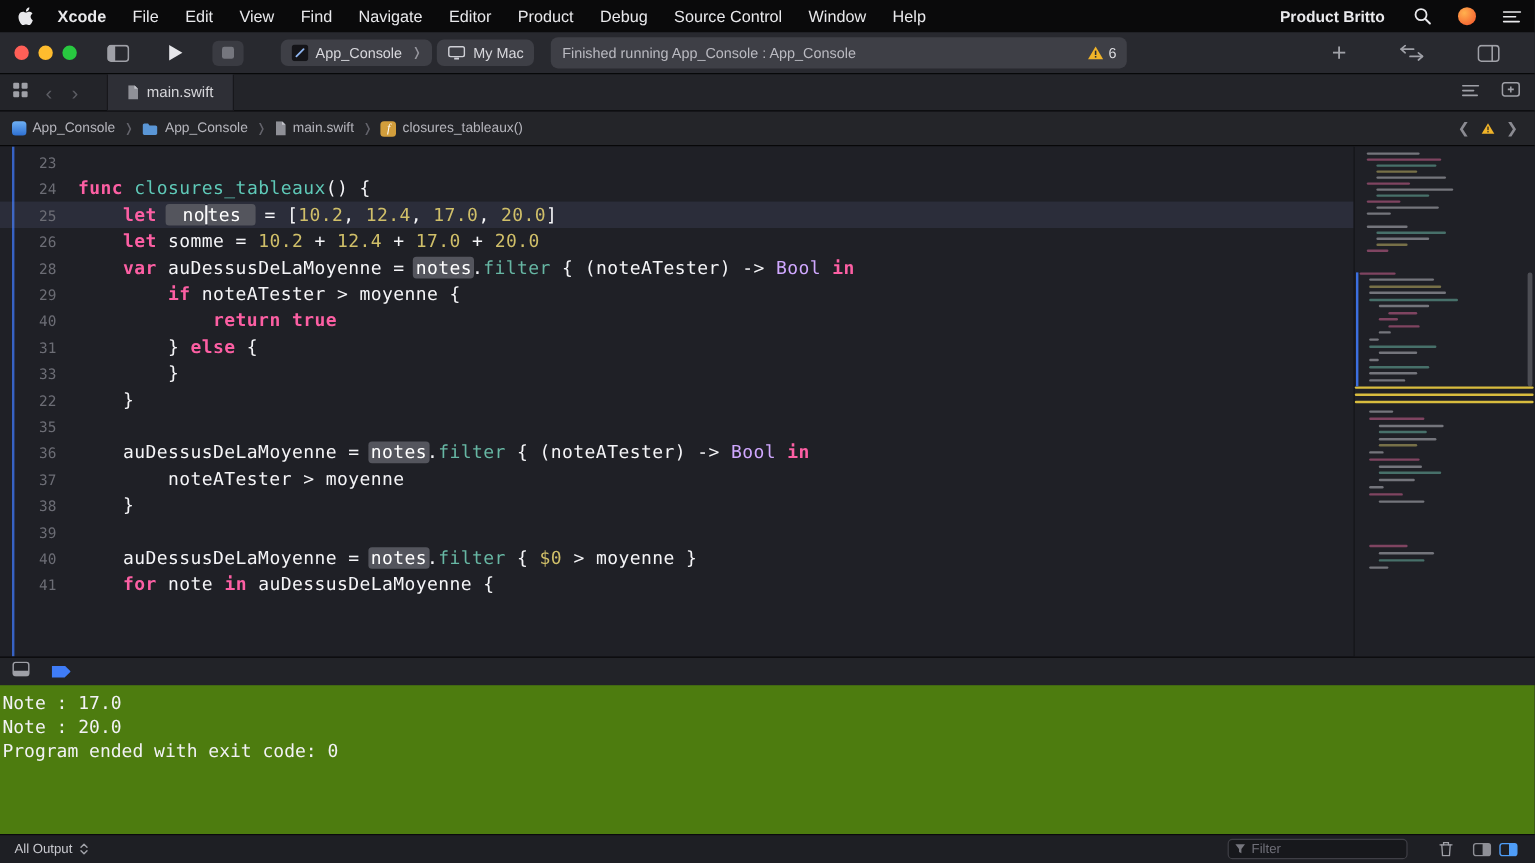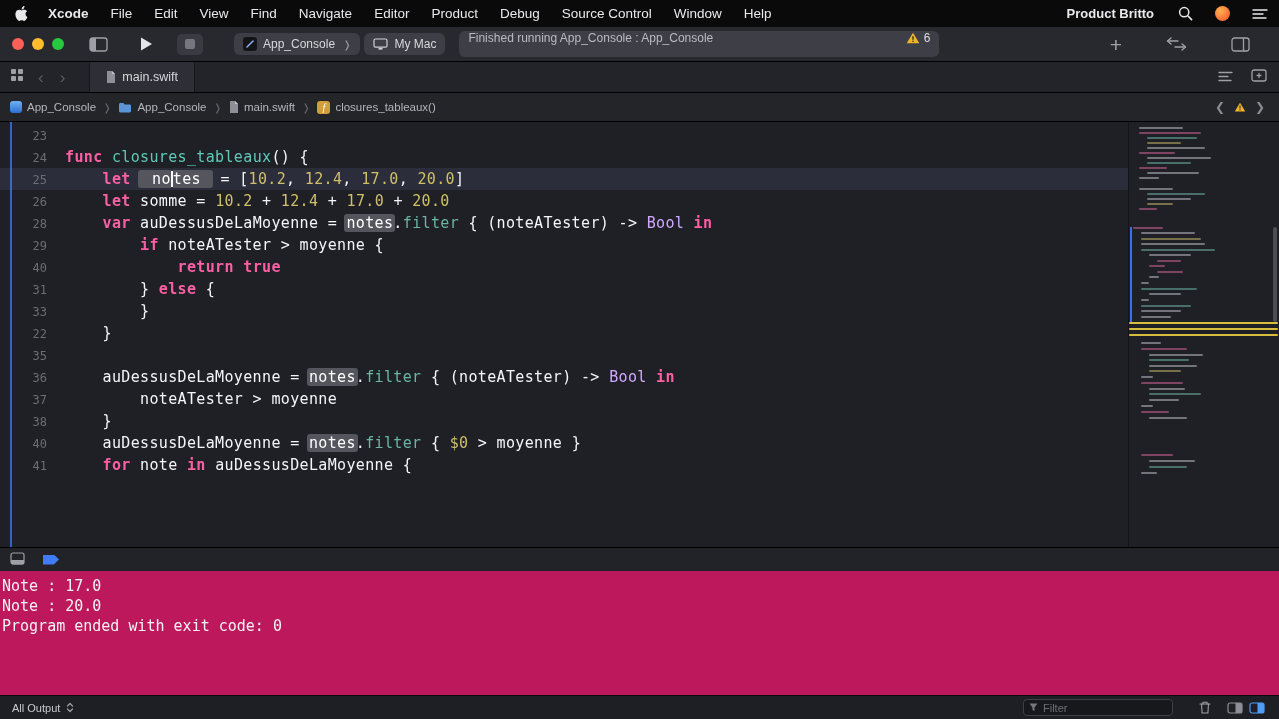--- a/index.html
+++ b/index.html
@@ -18,21 +18,21 @@
 
   
   .toolbar{height:35px;background:#28292f;border-bottom:1px solid #000;display:flex;align-items:center;flex:none;padding:0 12px}
   .traffic{display:flex;gap:8px;padding-right:16px}
   .light{width:12px;height:12px;border-radius:50%}
   .tb-btn{display:flex;align-items:center;justify-content:center;margin:0 9px;cursor:default}
   .stop-btn{width:26px;height:21px;background:#3a3b42;border-radius:5px}
   .stop-sq{width:10px;height:10px;background:#75767e;border-radius:2px;margin:auto}
   .pill{height:22px;background:#3e3f46;border-radius:6px;display:flex;align-items:center;gap:6px;padding:0 9px;font-size:12px;color:#d8d8dd;margin-left:4px}
   .pill .chev{color:#97979e;font-size:10px;margin-left:2px}
-  .activity{height:26px;background:#3e3f46;border-radius:6px;display:flex;align-items:flex-start;margin-left:14px;width:480px;padding:0 9px;font-size:12px;color:#babac1}
+  .activity{height:26px;background:#3e3f46;border-radius:6px;display:flex;align-items:center;margin-left:14px;width:480px;padding:0 9px;font-size:12px;color:#babac1}
   .activity .warn-cluster{margin-left:auto;display:flex;align-items:center;gap:4px;color:#dcdce0}
   .tb-right{margin-left:auto;display:flex;align-items:center;gap:26px;padding-right:8px}
   .plus-glyph{font-size:21px;color:#a0a1a8;line-height:1}
 
   
   .tabbar{height:31px;background:#232429;border-bottom:1px solid #000;display:flex;align-items:stretch;flex:none}
   .tabbar-left{display:flex;align-items:center;gap:12px;padding:0 10px}
   .nav-chev{color:#5c5d64;font-size:17px;line-height:1;padding:0 2px}
   .tab{display:flex;align-items:center;gap:6px;padding:0 16px;background:#2e2f36;border-left:1px solid #17171b;border-right:1px solid #17171b;color:#d6d6da;font-size:12.5px;margin-left:12px}
   .tabbar-right{margin-left:auto;display:flex;align-items:center;gap:18px;padding-right:12px}
@@ -67,21 +67,21 @@
 
   
   .minimap{position:absolute;top:0;right:0;bottom:0;width:151px;background:#1f2026;border-left:1px solid rgba(0,0,0,.35)}
   .mm-bar{position:absolute;height:2px;border-radius:1px}
   .mm-change{position:absolute;left:1px;width:2px;background:#3c6fe0}
   .mm-scroll{position:absolute;right:2px;width:4px;border-radius:2px;background:rgba(215,215,225,.25)}
 
   
   .debugbar{height:24px;background:#222328;border-top:1px solid #000;display:flex;align-items:center;padding:0 10px;gap:18px;flex:none}
   .bp-pill{width:16px;height:10px;background:#3f7cf7;clip-path:polygon(0 0,68% 0,100% 50%,68% 100%,0 100%)}
-  .console{flex:1;background:#be185d;font-family:"DejaVu Sans Mono","Liberation Mono",monospace;font-size:15px;color:#f2f2f5;padding:5px 0 0 2px;line-height:20px;overflow:hidden}
+  .console{flex:1;background:#4d7c0f;font-family:"DejaVu Sans Mono","Liberation Mono",monospace;font-size:15px;color:#f2f2f5;padding:5px 0 0 2px;line-height:20px;overflow:hidden}
   .bottombar{height:24px;background:#1e1f24;border-top:1px solid #0a0a0c;display:flex;align-items:center;padding:0 8px;flex:none;font-size:11px;color:#c9c9cf}
   .scope{display:flex;align-items:center;gap:6px;padding-left:4px}
   .bb-right{margin-left:auto;display:flex;align-items:center;padding-right:6px}
   .filter-box{position:relative;width:150px;height:17px;background:#17181c;border:1px solid #3f3f46;border-radius:4px;display:flex;align-items:center}
   .filter-box svg{position:absolute;left:5px}
   .filter-box input{background:transparent;border:none;outline:none;color:#ddd;font-size:11px;width:100%;padding-left:19px;font-family:"Liberation Sans",sans-serif}
   .filter-box input::placeholder{color:#6f6f78}
   .bb-ic{display:flex;align-items:center}
   .gap26{margin-left:26px}.gap16{margin-left:16px}.gap6{margin-left:6px}
 </style>
@@ -275,20 +275,21 @@
         <div class="row"><span class="ln">28</span><span class="codeln">    <span class="tok k">var</span><span class="tok p"> auDessusDeLaMoyenne = </span><span class="tok hl box">notes</span><span class="tok p">.</span><span class="tok f">filter</span><span class="tok p"> { (noteATester) -&gt; </span><span class="tok t">Bool</span><span class="tok p"> </span><span class="tok k">in</span></span></div>
         <div class="row"><span class="ln">29</span><span class="codeln">        <span class="tok k">if</span><span class="tok p"> noteATester &gt; moyenne {</span></span></div>
         <div class="row"><span class="ln">40</span><span class="codeln">            <span class="tok k">return</span><span class="tok p"> </span><span class="tok k">true</span></span></div>
         <div class="row"><span class="ln">31</span><span class="codeln">        <span class="tok p">} </span><span class="tok k">else</span><span class="tok p"> {</span></span></div>
         <div class="row"><span class="ln">33</span><span class="codeln">        <span class="tok p">}</span></span></div>
         <div class="row"><span class="ln">22</span><span class="codeln">    <span class="tok p">}</span></span></div>
         <div class="row"><span class="ln">35</span><span class="codeln"></span></div>
         <div class="row"><span class="ln">36</span><span class="codeln">    <span class="tok p">auDessusDeLaMoyenne = </span><span class="tok hl box">notes</span><span class="tok p">.</span><span class="tok f">filter</span><span class="tok p"> { (noteATester) -&gt; </span><span class="tok t">Bool</span><span class="tok p"> </span><span class="tok k">in</span></span></div>
         <div class="row"><span class="ln">37</span><span class="codeln">        <span class="tok p">noteATester &gt; moyenne</span></span></div>
         <div class="row"><span class="ln">38</span><span class="codeln">    <span class="tok p">}</span></span></div>
+        <div class="row"><span class="ln">39</span><span class="codeln"></span></div>
         <div class="row"><span class="ln">40</span><span class="codeln">    <span class="tok p">auDessusDeLaMoyenne = </span><span class="tok hl box">notes</span><span class="tok p">.</span><span class="tok f">filter</span><span class="tok p"> { </span><span class="tok n">$0</span><span class="tok p"> &gt; moyenne }</span></span></div>
         <div class="row"><span class="ln">41</span><span class="codeln">    <span class="tok k">for</span><span class="tok p"> note </span><span class="tok k">in</span><span class="tok p"> auDessusDeLaMoyenne {</span></span></div>
       </div>
     <div class="minimap" id="minimap">
       <div id="minimap-bars">
           <div class="mm-bar" style="top: 5px; left: 10px; width: 44px; background: rgb(201, 201, 210); opacity: 0.5;"></div>
           <div class="mm-bar" style="top: 10px; left: 10px; width: 62px; background: rgb(224, 103, 156); opacity: 0.5;"></div>
           <div class="mm-bar" style="top: 15px; left: 18px; width: 50px; background: rgb(111, 191, 174); opacity: 0.5;"></div>
           <div class="mm-bar" style="top: 20px; left: 18px; width: 34px; background: rgb(208, 191, 105); opacity: 0.5;"></div>
           <div class="mm-bar" style="top: 25px; left: 18px; width: 58px; background: rgb(201, 201, 210); opacity: 0.5;"></div>

